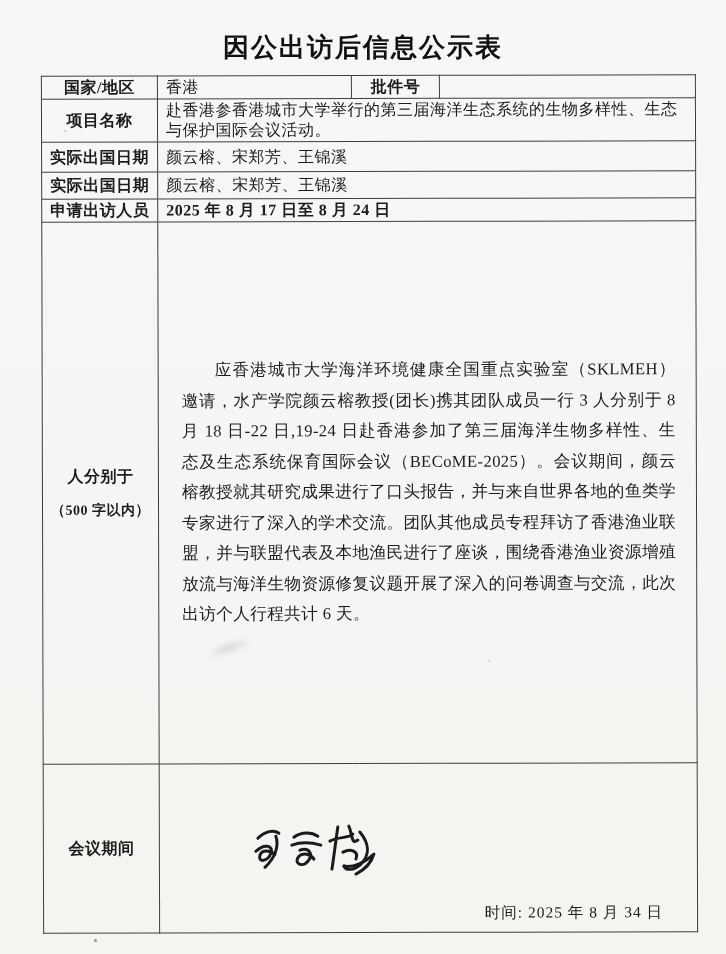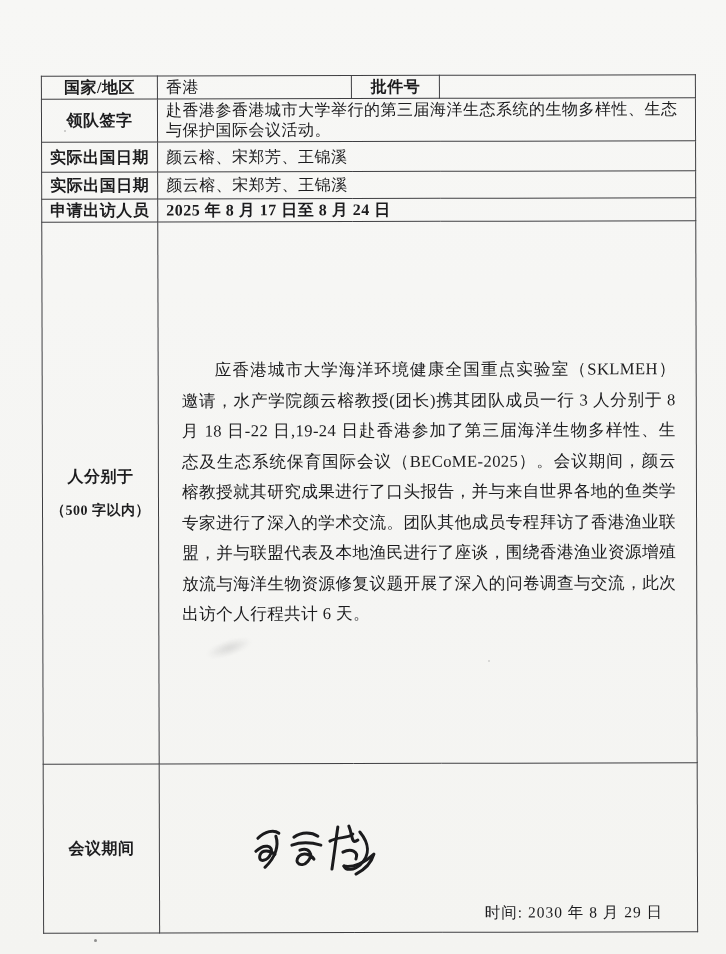--- a/index.html
+++ b/index.html
@@ -67,39 +67,40 @@
   }
   .speck1{position:absolute;left:94px;top:939px;width:3px;height:3px;border-radius:50%;background:rgba(60,60,60,.55);}
   .speck2{position:absolute;left:64px;top:130px;width:2px;height:2px;border-radius:50%;background:rgba(90,90,90,.35);}
   .speck3{position:absolute;left:488px;top:660px;width:2px;height:2px;border-radius:50%;background:rgba(120,120,120,.3);}
 </style>
 </head>
 <body>
 
 <div class="sheet">
 
+  <div class="title">因公出访后信息公示表</div>
 
   <table class="doc-table">
     <colgroup>
       <col style="width:116px">
         <col style="width:194px">
         <col style="width:88px">
         <col style="width:256px">
     </colgroup>
 
     <tbody>
         <tr style="height:23px">
       <td class="lbl">国家/地区</td>
       <td class="val">香港</td>
       <td class="lbl">批件号</td>
       <td class="val"></td>
     </tr>
 
     <tr style="height:42px">
-      <td class="lbl">领队签字</td>
+      <td class="lbl">项目名称</td>
       <td class="project-cell" colspan="3">赴香港参香港城市大学举行的第三届海洋生态系统的生物多样性、生态与保护国际会议活动。</td>
     </tr>
 
     <tr style="height:30px">
       <td class="lbl">实际出国日期</td>
       <td class="val" colspan="3">颜云榕、宋郑芳、王锦溪</td>
     </tr>
 
     <tr style="height:27px">
       <td class="lbl">实际出国日期</td>
@@ -137,21 +138,21 @@
 
             <path d="M90,15 C88,28 86,44 84,57"></path>
             <path d="M82,29 C91,24 100,27 105,22"></path>
             <path d="M101,14 C105,23 103,33 110,28"></path>
             <path d="M95,40 C103,36 111,39 108,47"></path>
 
             <path d="M112,20 C121,31 123,43 112,53 C106,58 98,59 96,54"></path>
             <path d="M96,54 C105,56 118,50 126,42 C123,52 116,58 108,62"></path>
           </g>
         </svg>
-        <div class="sign-time">时间: 2030 年 8 月 29 日</div>
+        <div class="sign-time">时间: 2025 年 8 月 34 日</div>
       </td>
     </tr>
   </tbody>
     </table>
 
   <div class="smudge"></div>
   <div class="speck1"></div>
   <div class="speck2"></div>
   <div class="speck3"></div>
 

